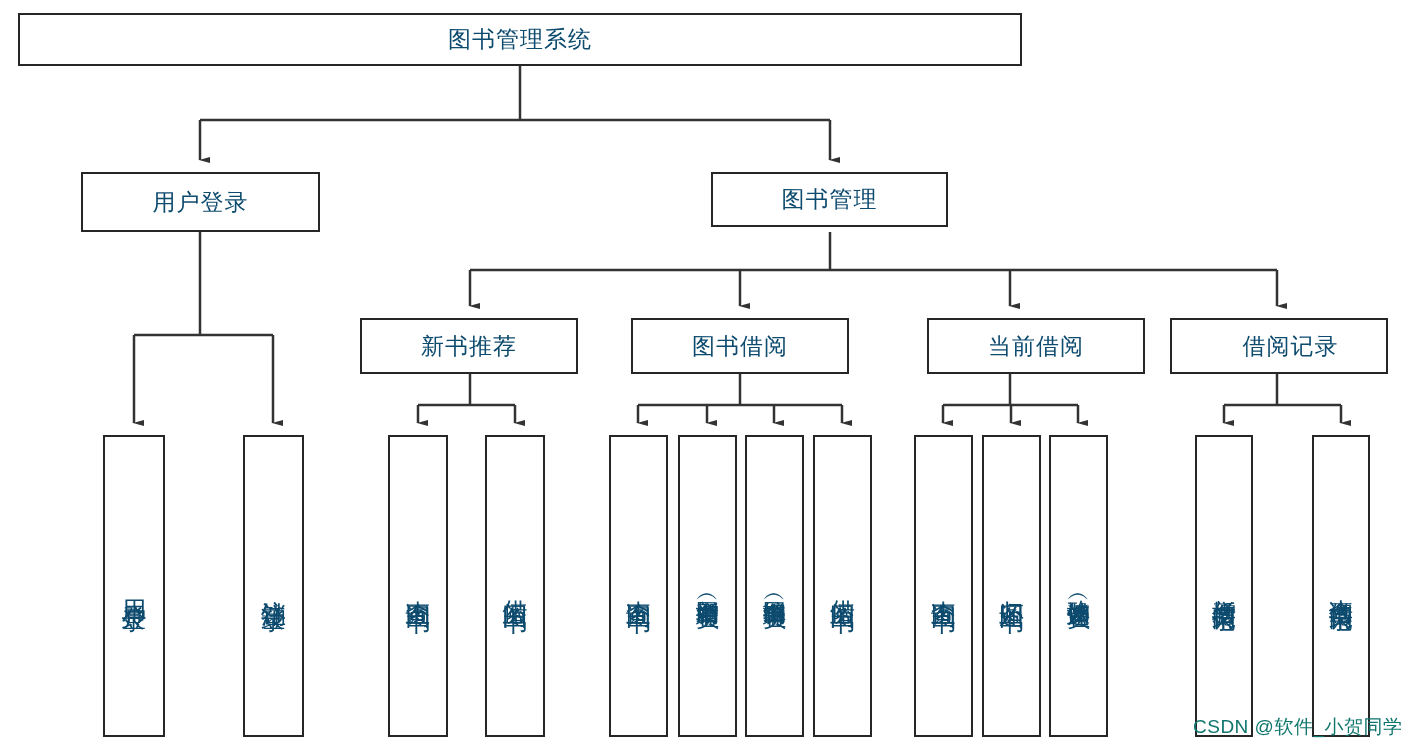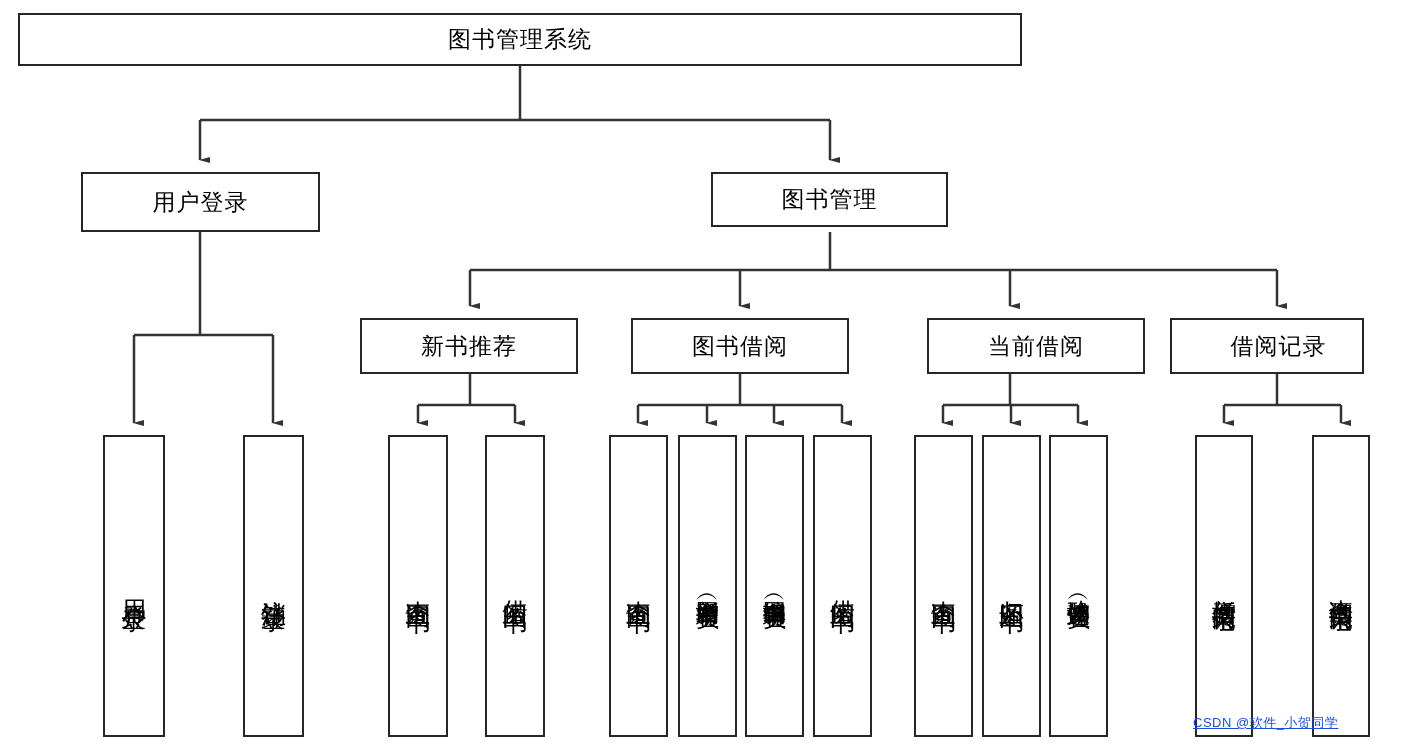--- a/index.html
+++ b/index.html
@@ -26,21 +26,21 @@
     height: 747px;
   }
   .node {
     position: absolute;
     box-sizing: border-box;
     background: #ffffff;
     border: 2px solid #262626;
     display: flex;
     align-items: center;
     justify-content: center;
-    color: #000000;
+    color: #0c4a6e;
   }
   .node.horiz {
     font-size: 23px;
     letter-spacing: 1px;
   }
   .node.vert {
     writing-mode: vertical-rl;
     text-orientation: upright;
     font-size: 25px;
     letter-spacing: 3px;
@@ -52,26 +52,25 @@
   }
   .node.vert .vlabel {
     writing-mode: vertical-rl;
     text-orientation: upright;
     white-space: nowrap;
   }
   #watermark {
     position: absolute;
     left: 1193px;
     top: 714px;
-    font-size: 13px;
-    color: #1d4ed8;
+    font-size: 19px;
+    color: #0f766e;
     white-space: nowrap;
     letter-spacing: 0.5px;
     pointer-events: none;
-    text-decoration: underline;
   }
 </style>
 </head>
 <body>
 
 <div id="diagram-root">
 
   <svg id="diagram-svg" viewBox="0 0 1405 747" xmlns="http://www.w3.org/2000/svg">
     <defs>
       <marker id="arrowhead" markerWidth="10" markerHeight="12" refX="3" refY="10" orient="auto" markerUnits="userSpaceOnUse">
@@ -139,21 +138,21 @@
   </div>
 
   <div class="node horiz" style="left:631px; top:318px; width:218px; height:56px;">
     <span>图书借阅</span>
   </div>
 
   <div class="node horiz" style="left:927px; top:318px; width:218px; height:56px;">
     <span>当前借阅</span>
   </div>
 
-  <div class="node horiz" style="left:1170px; top:318px; width:194px; height:56px;padding-left:23px;">
+  <div class="node horiz" style="left:1170px; top:318px; width:218px; height:56px;padding-left:23px;">
     <span>借阅记录</span>
   </div>
 
   <div class="node vert" style="left:103px; top:435px; width:62px; height:302px;">
     <span class="vlabel">用户登录</span>
   </div>
 
   <div class="node vert" style="left:243px; top:435px; width:61px; height:302px;">
     <span class="vlabel">注销登录</span>
   </div>

